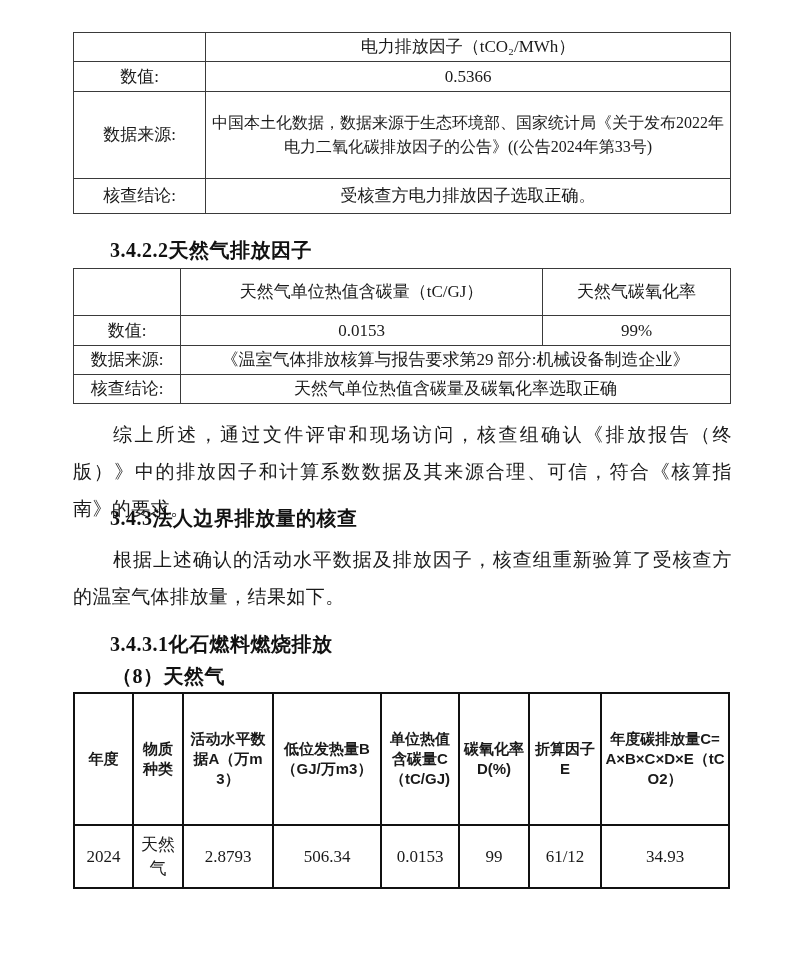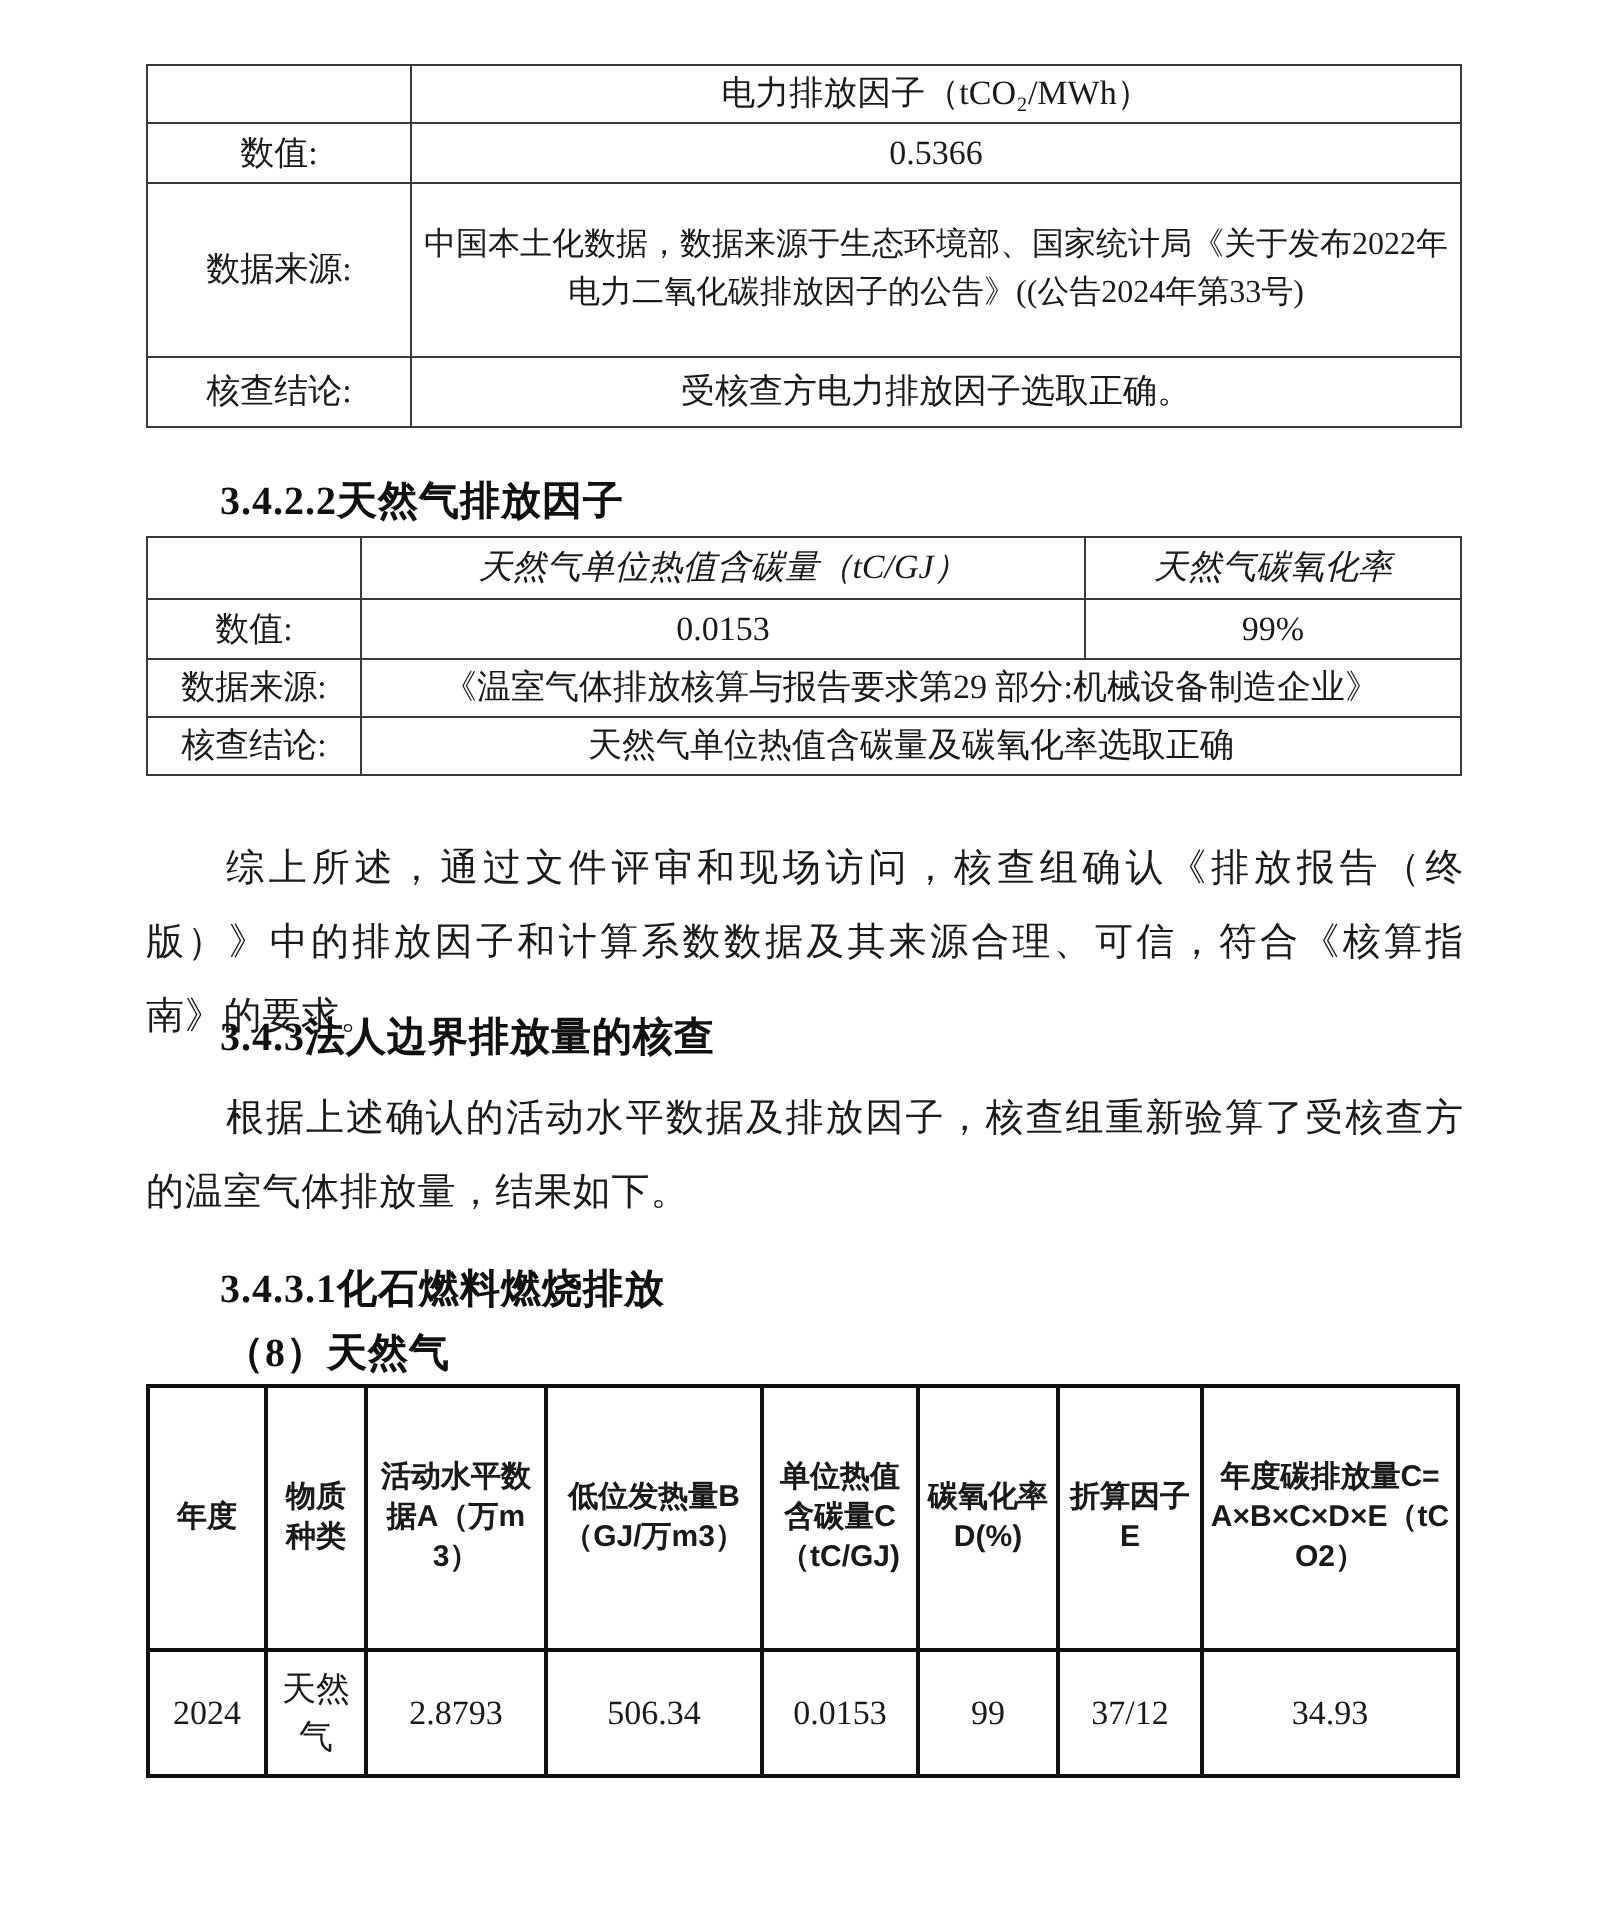--- a/index.html
+++ b/index.html
@@ -27,21 +27,21 @@
   }
   
   .t12 td{border:1.5px solid #3a3a3a;font-size:17px;line-height:24px;}
   #table-electricity{left:73px;top:32px;width:657px;}
   #table-electricity .r-head{height:28px;}
   #table-electricity .r-value{height:30px;}
   #table-electricity .r-source{height:87px;}
   #table-electricity .r-concl{height:35px;}
   #table-electricity .source-val{font-size:16px;line-height:24px;padding:0 4px;}
   #table-gasfactor{left:73px;top:268px;width:657px;}
-  #table-gasfactor .r-head{height:31px;font-style:italic;}
+  #table-gasfactor .r-head{height:47px;}
   #table-gasfactor .r-value{height:30px;}
   #table-gasfactor .r-source{height:24px;}
   #table-gasfactor .r-concl{height:24px;}
   
   .h-sec{
     position:absolute;left:110px;
     font-size:20px;font-weight:bold;color:#111;
     white-space:nowrap;letter-spacing:0.5px;
   }
   .para{
@@ -161,20 +161,20 @@
       <th>折算因子E</th>
       <th>年度碳排放量C=A×B×C×D×E（tCO2）</th>
     </tr>
     <tr>
       <td>2024</td>
       <td>天然气</td>
       <td>2.8793</td>
       <td>506.34</td>
       <td>0.0153</td>
       <td>99</td>
-      <td>37/12</td>
+      <td>61/12</td>
       <td>34.93</td>
     </tr>
   </tbody>
     </table>
 
 
 </div>
 
 </body></html>

